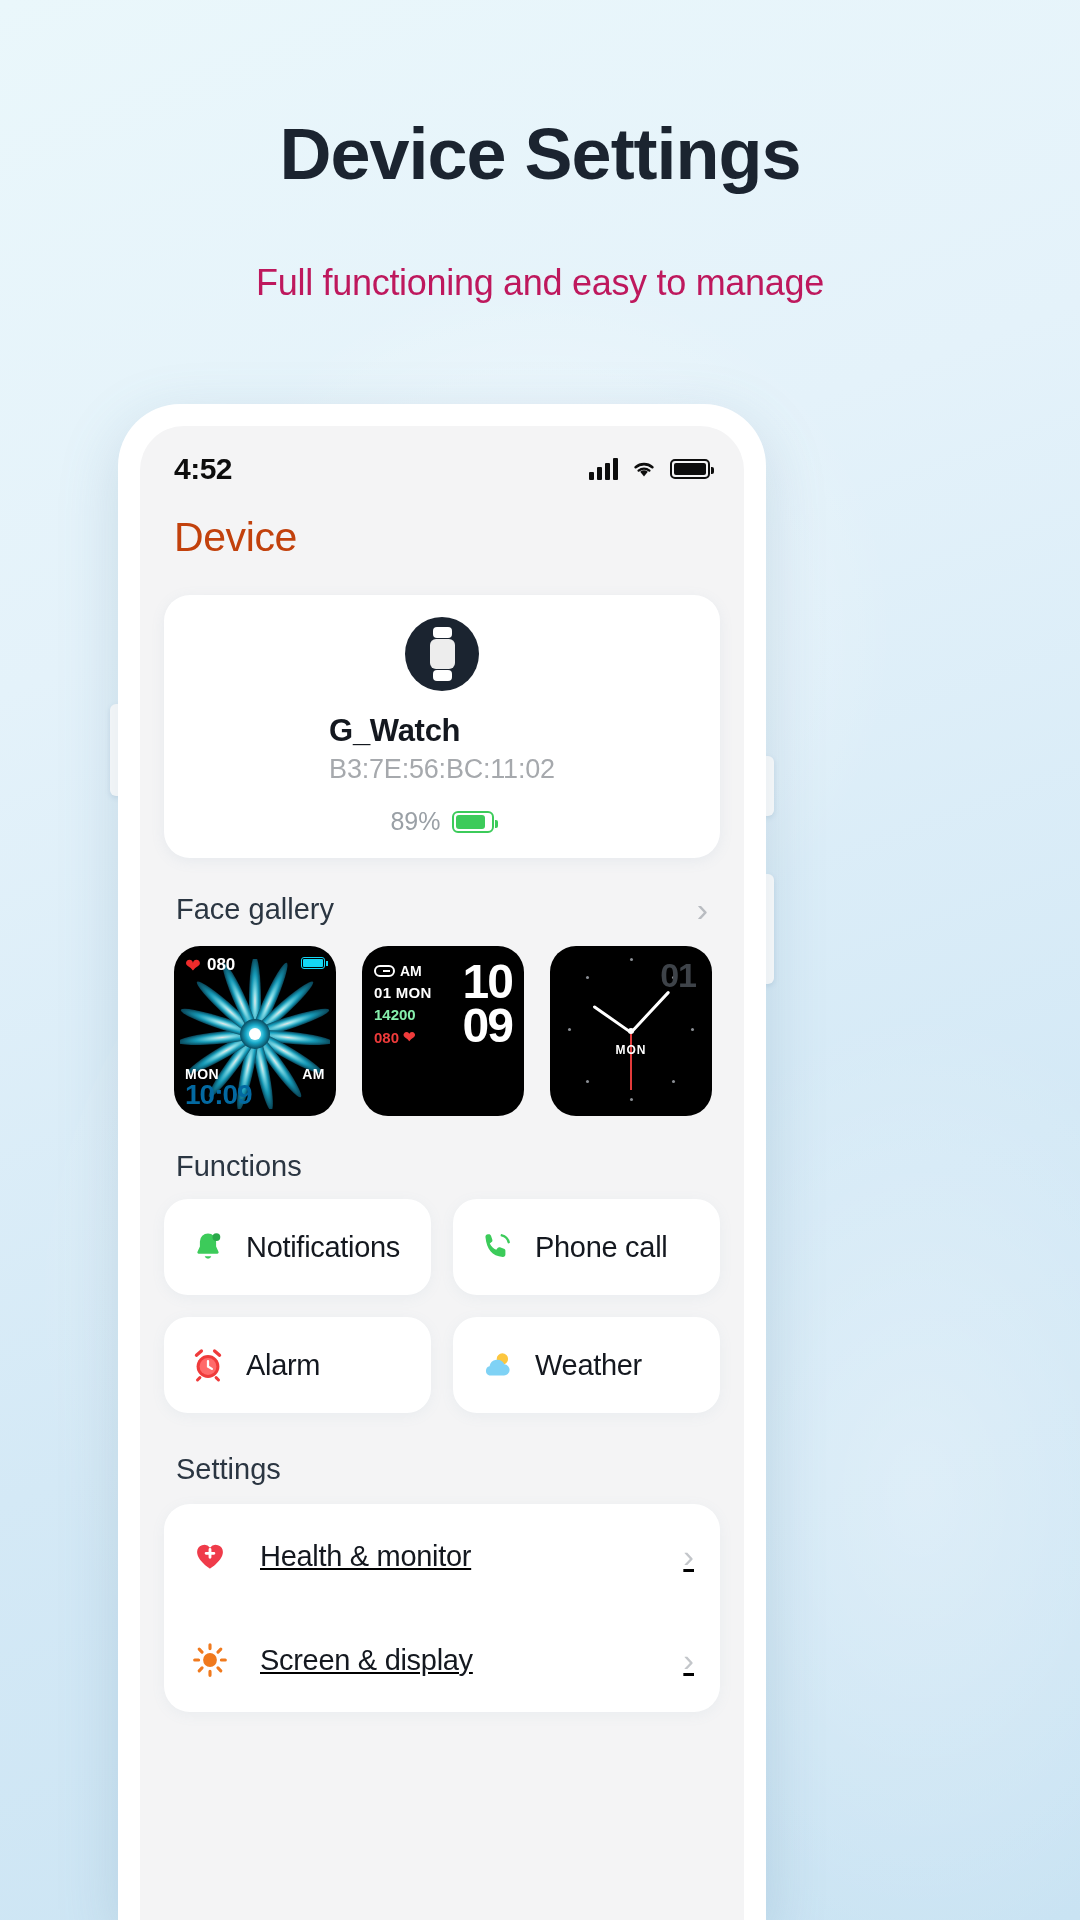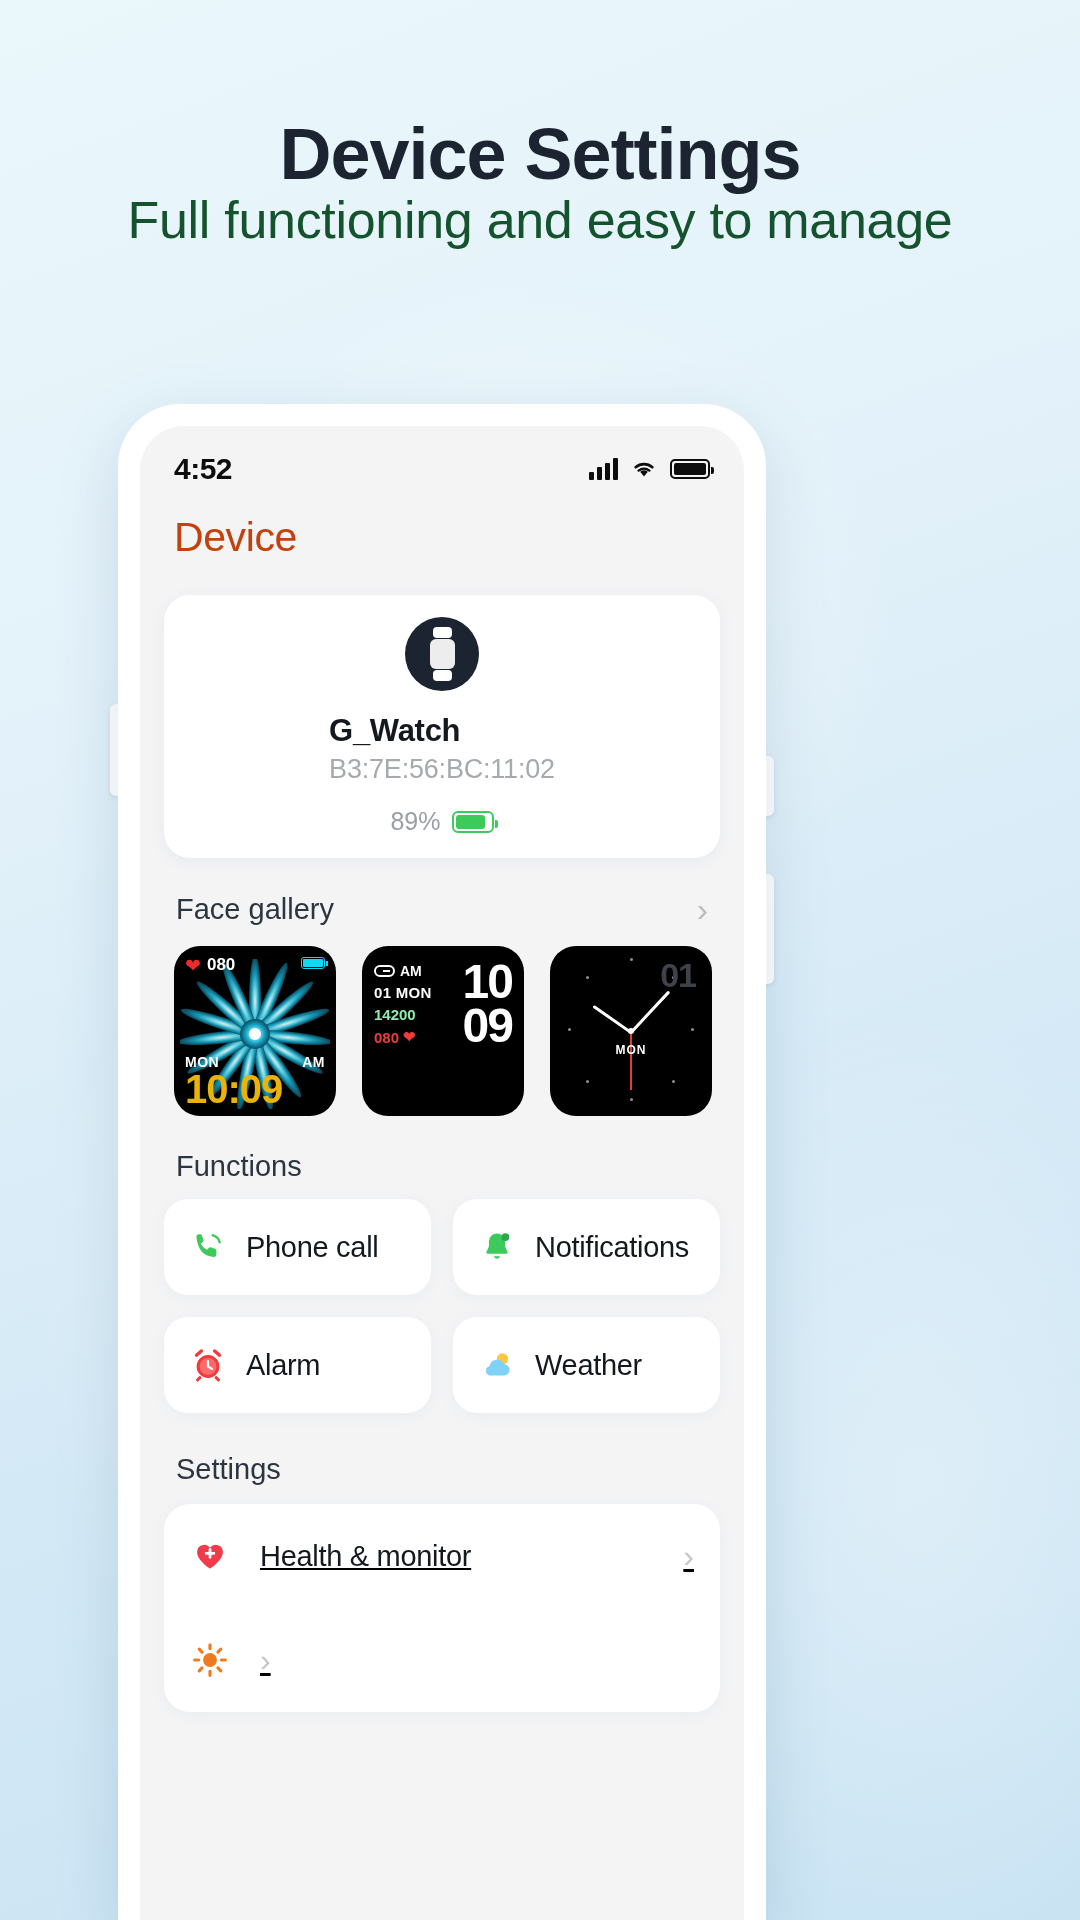--- a/index.html
+++ b/index.html
@@ -15,21 +15,21 @@
     left:180px; top:270px;}
   .bg-blob-2{position:absolute;width:560px;height:900px;border-radius:50% 50% 46% 46%;
     background:radial-gradient(ellipse at 50% 40%, rgba(255,255,255,.38), rgba(255,255,255,0) 72%);
     left:40px; top:900px;}
   .bg-blob-3{position:absolute;width:640px;height:980px;border-radius:50%;
     background:radial-gradient(ellipse at 50% 50%, rgba(255,255,255,.30), rgba(255,255,255,0) 70%);
     left:600px; top:1000px;}
 
   .hero{position:relative;z-index:2;text-align:center;padding-top:118px;}
   .hero h1{font-size:72px;line-height:1;font-weight:bold;color:#1b2430;letter-spacing:-1px;}
-  .hero h2{font-size:52px;font-weight:normal;color:#14532d;letter-spacing:-.3px;}
+  .hero h2{margin-top:72px;font-size:36px;font-weight:normal;color:#be185d;letter-spacing:-.3px;}
 
   
   .phone-wrap{position:absolute;left:118px;top:404px;width:648px;height:1520px;z-index:3;}
   .phone{position:absolute;inset:0;background:#ffffff;border-radius:62px 62px 0 0;
     box-shadow:0 18px 60px rgba(90,130,160,.22);}
   .btn-side{position:absolute;background:#ffffff;border-radius:6px;box-shadow:0 2px 5px rgba(90,130,160,.18);}
   .btn-left-1{left:-8px;top:300px;width:10px;height:92px;border-radius:6px 0 0 6px;}
   .btn-right-1{right:-8px;top:352px;width:10px;height:60px;border-radius:0 6px 6px 0;}
   .btn-right-2{right:-8px;top:470px;width:10px;height:110px;border-radius:0 6px 6px 0;}
 
@@ -84,21 +84,21 @@
   
   .f1-top{position:absolute;top:9px;left:11px;display:flex;align-items:center;gap:6px;}
   .f1-heart{color:#ee2b2b;font-size:19px;line-height:1;}
   .f1-hr{color:#fff;font-size:17px;font-weight:bold;}
   .f1-batt{position:absolute;top:11px;right:11px;width:24px;height:12px;border:1.5px solid #13d7f5;border-radius:3px;padding:1px;}
   .f1-batt::after{content:"";position:absolute;right:-4px;top:3px;width:2px;height:5px;background:#13d7f5;}
   .f1-batt span{display:block;height:100%;width:100%;background:#13d7f5;border-radius:1px;}
   .flower{position:absolute;left:50%;top:52%;transform:translate(-50%,-50%);width:150px;height:150px;}
   .f1-bot{position:absolute;left:11px;right:11px;bottom:7px;}
   .f1-sub{display:flex;justify-content:space-between;font-size:14px;font-weight:bold;color:#fff;letter-spacing:.5px;}
-  .f1-time{font-size:40px;font-weight:bold;color:#eab308;line-height:1;letter-spacing:-1px;margin-top:-1px;}
+  .f1-time{font-size:28px;font-weight:bold;color:#0369a1;line-height:1;letter-spacing:-1px;margin-top:-1px;}
 
   
   .f2{padding:14px 12px;display:flex;align-items:flex-start;justify-content:space-between;}
   .f2-l{display:flex;flex-direction:column;gap:5px;padding-top:3px;}
   .f2-link{display:flex;align-items:center;gap:5px;}
   .lnk{width:21px;height:12px;border:2px solid #fff;border-radius:7px;position:relative;}
   .lnk::after{content:"";position:absolute;left:7px;top:3px;width:7px;height:2px;background:#fff;}
   .f2-am{font-size:14px;color:#fff;font-weight:bold;}
   .f2-date{font-size:15px;color:#fff;font-weight:bold;letter-spacing:.3px;}
   .f2-steps{font-size:15px;color:#86efac;font-weight:bold;}
@@ -279,36 +279,36 @@
           <div class="f3-mon">MON</div>
         </div>
       </div>
 
       <div class="sec-label" style="padding:34px 36px 0 36px">Functions</div>
 
       <div class="func-grid">
         <div class="func">
           <span class="ico">
             <svg width="36" height="36" viewBox="0 0 24 24">
-              <path d="M6.6 3.5c.7 0 1.2.4 1.4 1l.9 2.6c.2.6 0 1.2-.5 1.6l-1.2.9c.9 1.9 2.4 3.4 4.3 4.3l.9-1.2c.4-.5 1-.7 1.6-.5l2.6.9c.6.2 1 .7 1 1.4v2.5c0 1-.8 1.7-1.8 1.6C8.6 18 5.2 13.6 4.3 5.3 4.2 4.3 5 3.5 6 3.5z" fill="#3ccb5a"></path>
-              <path d="M15.2 4.2a6.3 6.3 0 0 1 4.6 4.6" stroke="#3ccb5a" stroke-width="1.6" fill="none" stroke-linecap="round"></path>
-            </svg>
-          </span>
-          <span class="lbl">Phone call</span>
-        </div>
-
-        <div class="func">
-          <span class="ico">
-            <svg width="36" height="36" viewBox="0 0 24 24">
               <path d="M12 3a5.4 5.4 0 0 0-5.4 5.4v3.3L5 15.2c-.3.6.1 1.3.8 1.3h12.4c.7 0 1.1-.7.8-1.3l-1.6-3.5V8.4A5.4 5.4 0 0 0 12 3z" fill="#3ccb5a"></path>
               <path d="M9.8 18.2a2.3 2.3 0 0 0 4.4 0z" fill="#3ccb5a"></path>
               <circle cx="17.6" cy="5.4" r="2.6" fill="#2aa94a"></circle>
             </svg>
           </span>
           <span class="lbl">Notifications</span>
+        </div>
+
+        <div class="func">
+          <span class="ico">
+            <svg width="36" height="36" viewBox="0 0 24 24">
+              <path d="M6.6 3.5c.7 0 1.2.4 1.4 1l.9 2.6c.2.6 0 1.2-.5 1.6l-1.2.9c.9 1.9 2.4 3.4 4.3 4.3l.9-1.2c.4-.5 1-.7 1.6-.5l2.6.9c.6.2 1 .7 1 1.4v2.5c0 1-.8 1.7-1.8 1.6C8.6 18 5.2 13.6 4.3 5.3 4.2 4.3 5 3.5 6 3.5z" fill="#3ccb5a"></path>
+              <path d="M15.2 4.2a6.3 6.3 0 0 1 4.6 4.6" stroke="#3ccb5a" stroke-width="1.6" fill="none" stroke-linecap="round"></path>
+            </svg>
+          </span>
+          <span class="lbl">Phone call</span>
         </div>
 
         <div class="func">
           <span class="ico">
             <svg width="36" height="36" viewBox="0 0 24 24">
               <circle cx="12" cy="13" r="7.6" fill="#ef3b3b"></circle>
               <circle cx="12" cy="13" r="5.6" fill="#ff6a6a"></circle>
               <path d="M12 9.4V13l2.6 1.6" stroke="#fff" stroke-width="1.5" fill="none" stroke-linecap="round"></path>
               <path d="M4.3 5.5 7.6 2.6M19.7 5.5 16.4 2.6" stroke="#ef3b3b" stroke-width="2.2" stroke-linecap="round"></path>
               <path d="M6.6 20.4 5 22M17.4 20.4 19 22" stroke="#ef3b3b" stroke-width="2" stroke-linecap="round"></path>
@@ -343,19 +343,20 @@
         </div>
         <div class="srow">
           <span class="ico">
             <svg width="36" height="36" viewBox="0 0 24 24">
               <circle cx="12" cy="12" r="4.6" fill="#f07a1e"></circle>
               <g stroke="#f07a1e" stroke-width="2.1" stroke-linecap="round">
                 <path d="M12 1.8v2.6M12 19.6v2.6M1.8 12h2.6M19.6 12h2.6M4.8 4.8l1.9 1.9M17.3 17.3l1.9 1.9M19.2 4.8l-1.9 1.9M6.7 17.3l-1.9 1.9"></path>
               </g>
             </svg>
           </span>
+          <span class="lbl">Screen &amp; display</span>
           <span class="chev">›</span>
         </div>
       </div>
 
     </div>
   </div>
 </div>
 
 </body></html>

